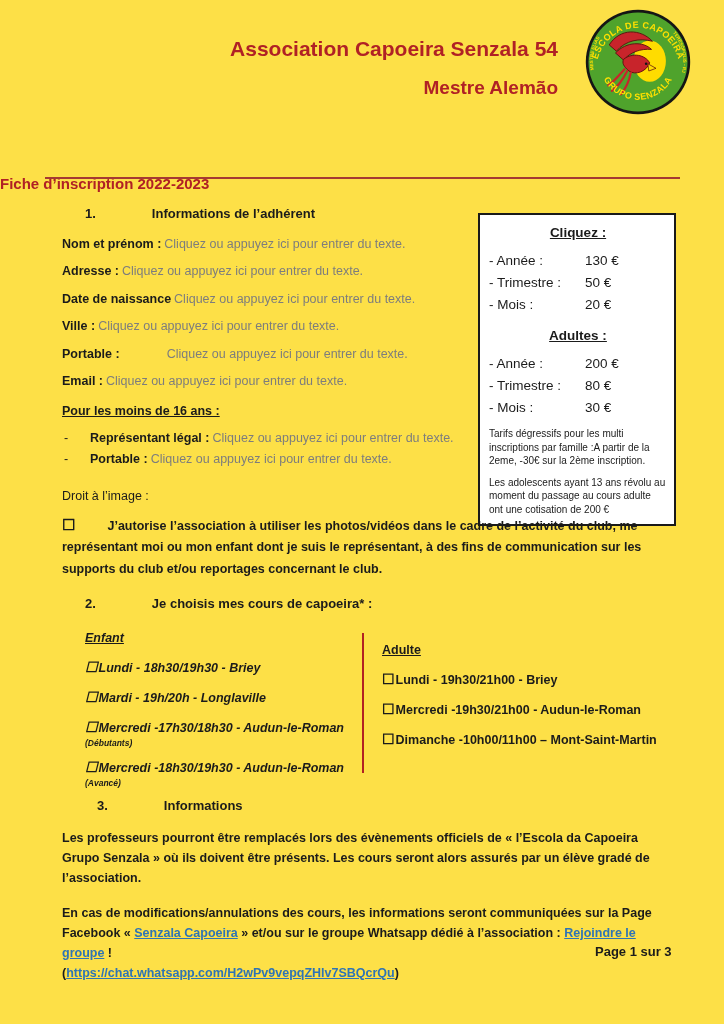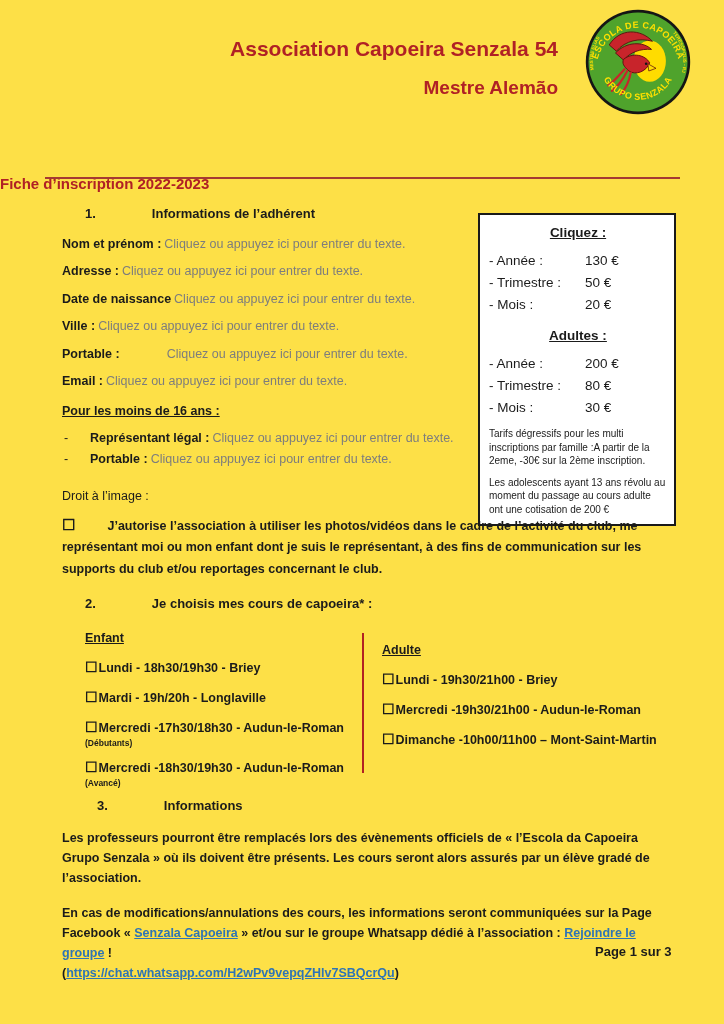--- a/index.html
+++ b/index.html
@@ -47,21 +47,21 @@
   .price-note{font-size:10px;line-height:1.35;margin-top:8px;}
   
   .rights{position:absolute;top:489px;left:62px;width:614px;font-size:12.5px;}
   .rights-heading{font-weight:normal;}
   .rights-para{margin-top:13px;font-weight:600;line-height:1.7;}
   .rights-para .cbx{font-size:15px;margin-right:32px;}
   
   .sec2{position:absolute;top:596px;left:62px;width:614px;font-size:12.5px;}
   .sec2 .sec-heading{margin-left:23px;}
   .cols{position:relative;margin-top:20px;}
-  .col-left{position:absolute;left:23px;top:0;width:270px;}
+  .col-left{position:absolute;left:23px;top:0;width:270px;font-style:italic;}
   .col-right{position:absolute;left:320px;top:12px;width:290px;}
   .col-title{font-weight:bold;text-decoration:underline;margin-bottom:15px;}
   .course{font-weight:bold;margin-bottom:14px;line-height:1.2;}
   .course-note{font-size:8.5px;font-weight:bold;margin:-12px 0 12px;}
   .col-divider{position:absolute;left:300px;top:2px;width:2px;height:140px;background:#B22222;}
   
   .sec3{position:absolute;top:798px;left:62px;width:616px;font-size:12.5px;}
   .sec3 .sec-heading{margin-left:35px;}
   .para{margin-top:15px;font-weight:600;line-height:1.6;}
   .para a, .lnk{color:var(--link);text-decoration:underline;font-weight:600;cursor:pointer;}

